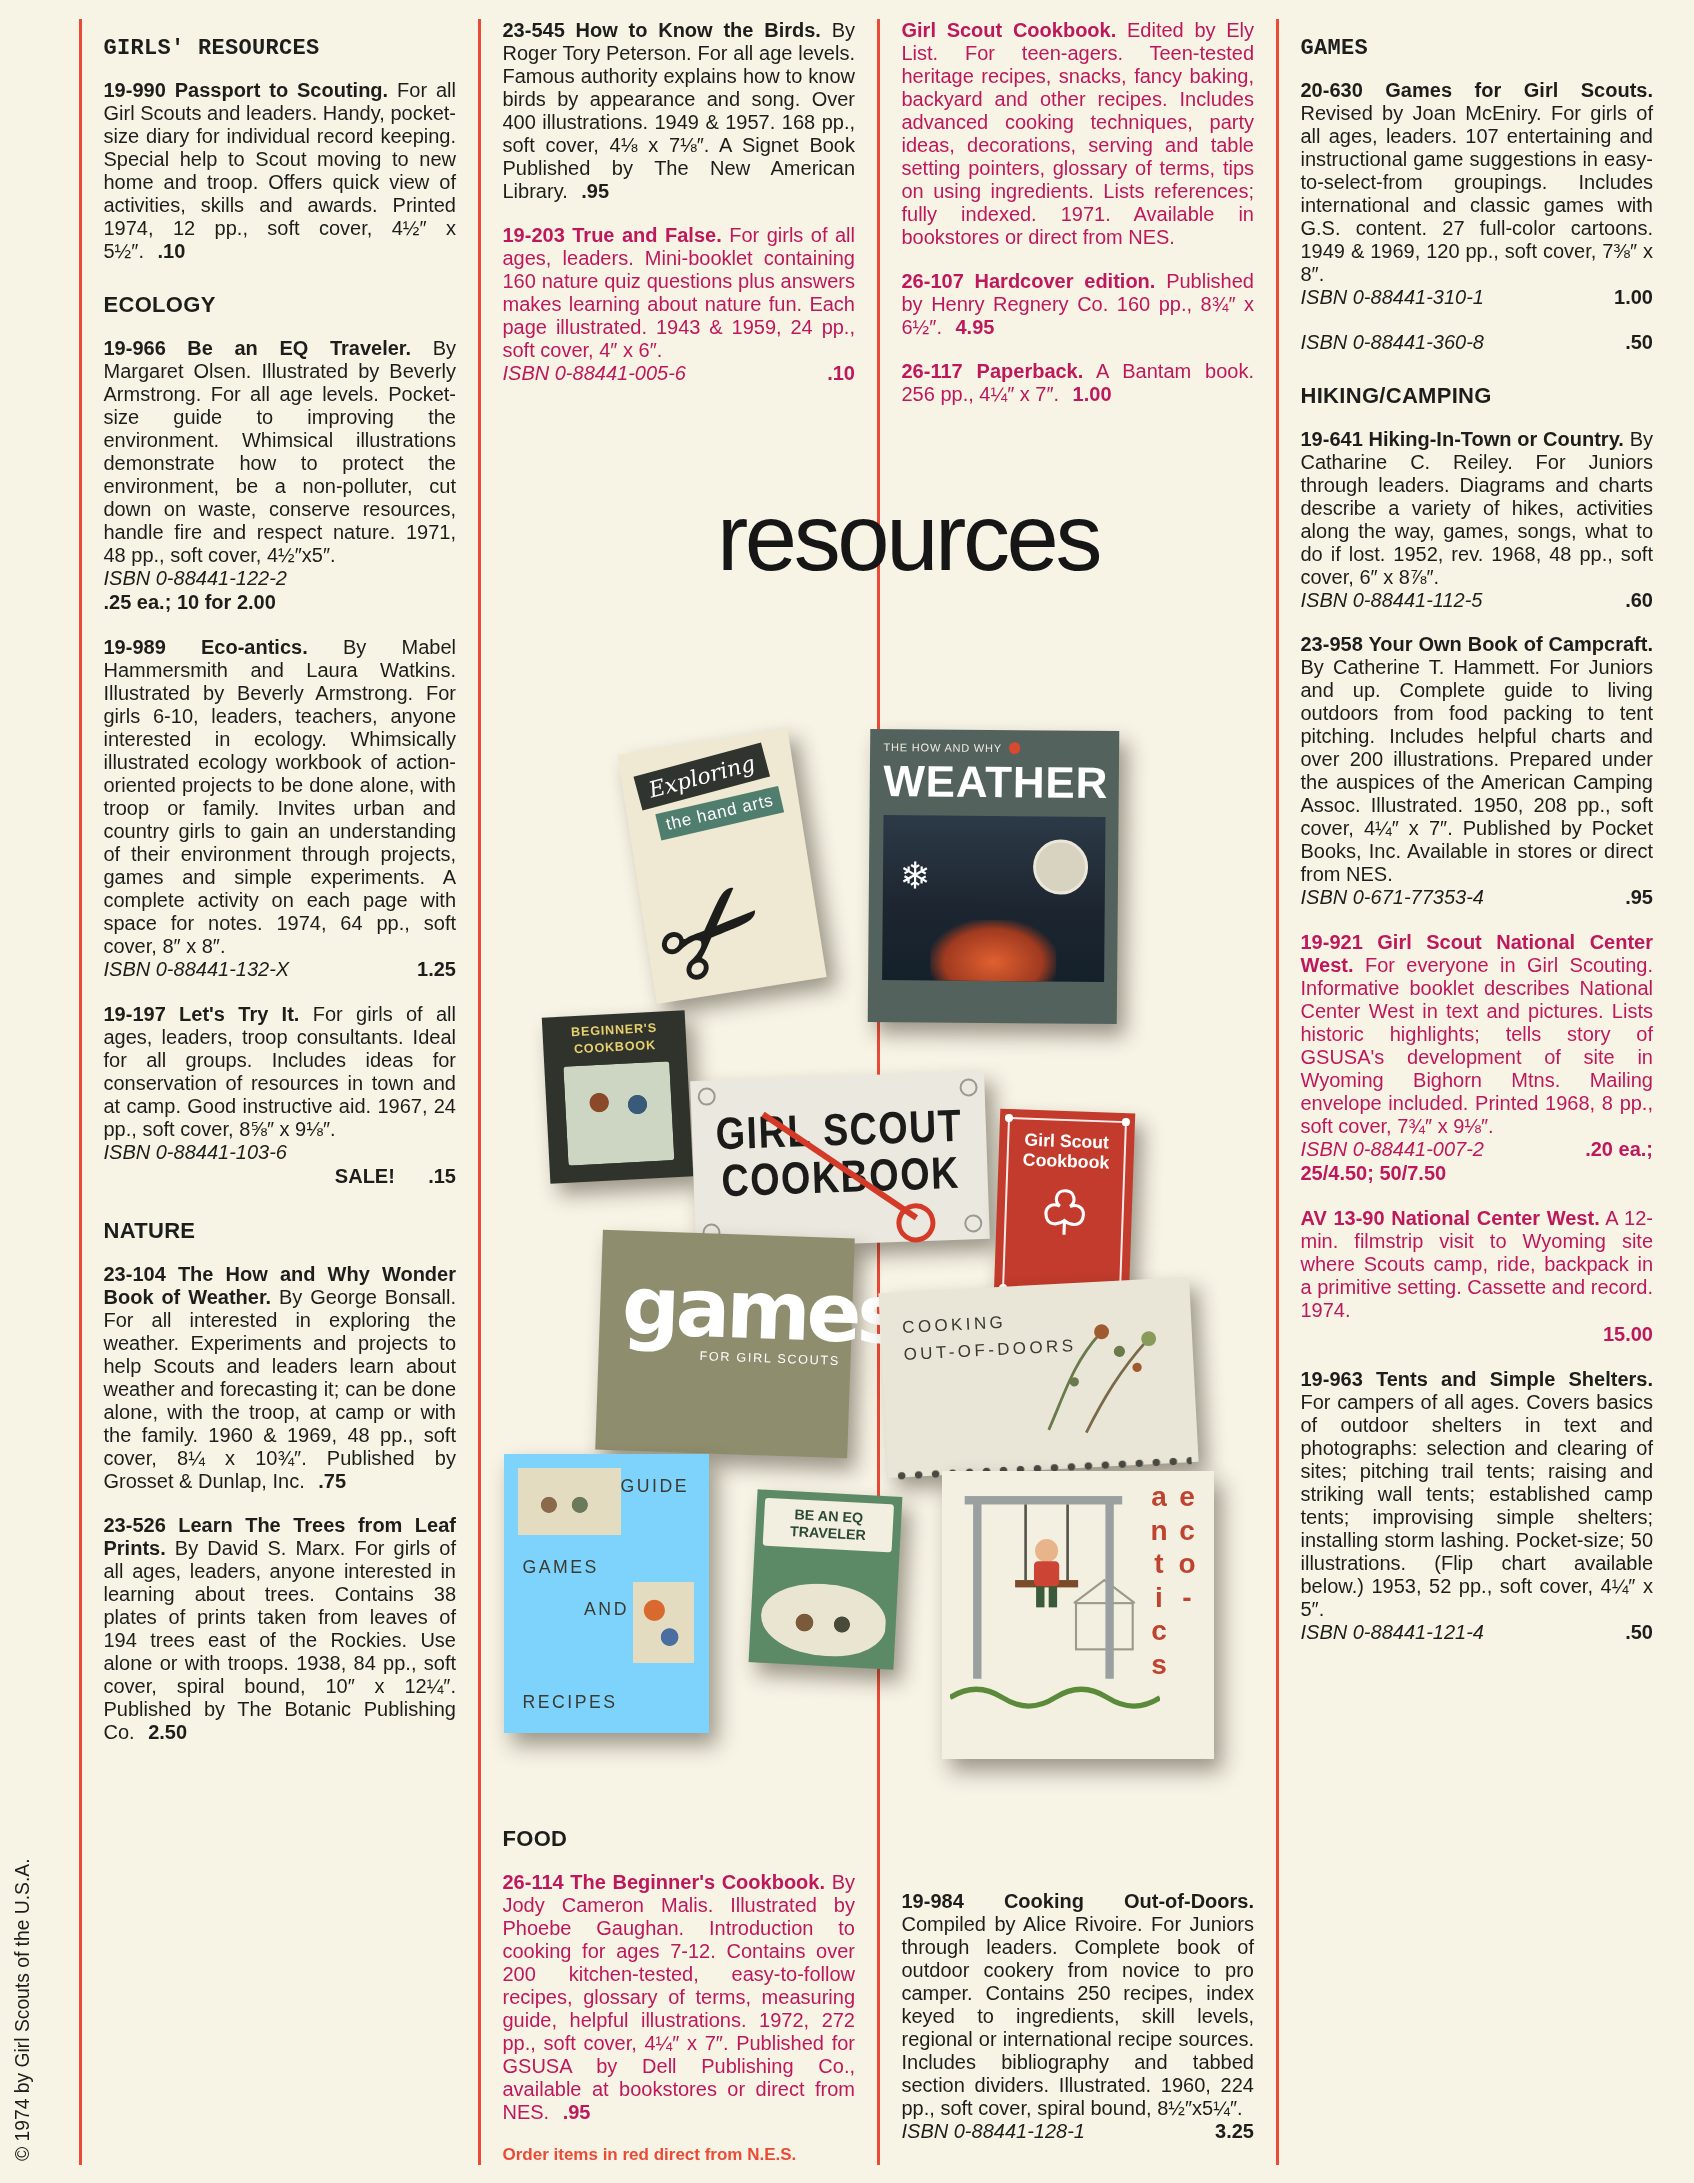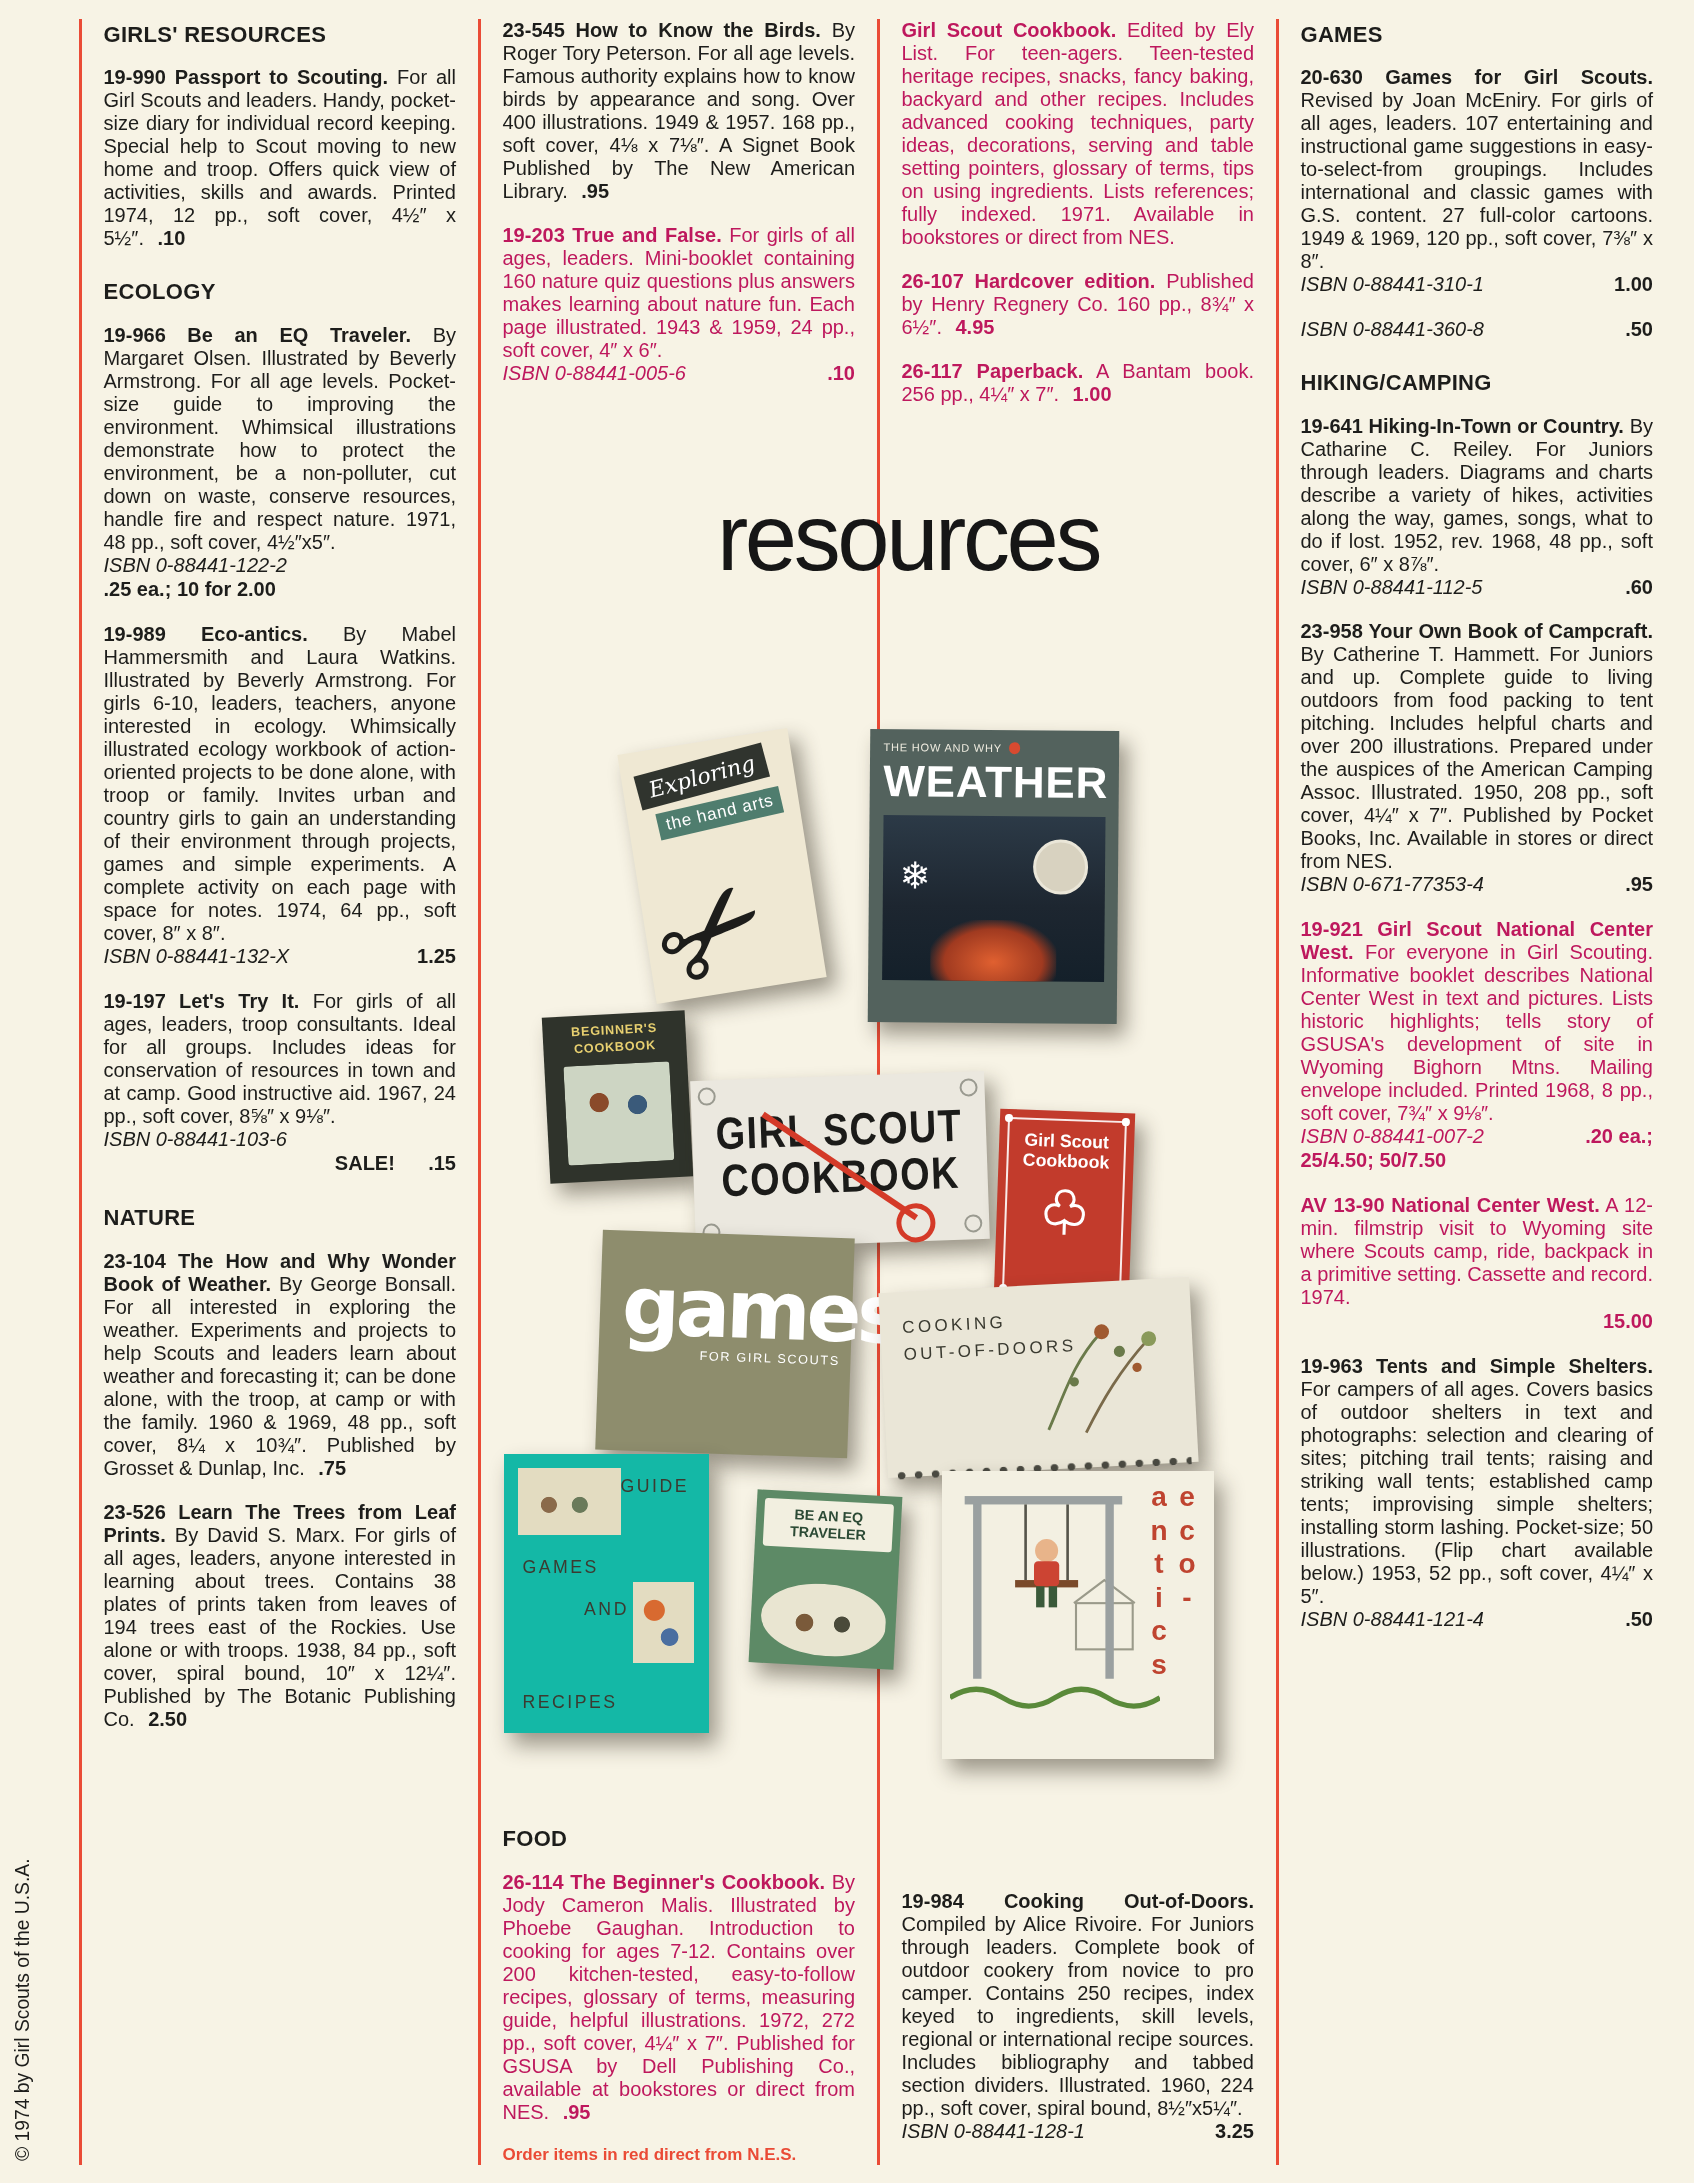--- a/index.html
+++ b/index.html
@@ -22,21 +22,21 @@
     display:flex; z-index:1;
   }
   .vrule{ width:2.5px; background:#ea4b36; flex:0 0 2.5px; }
   .col{ flex:1 1 0; padding:0 22px; display:flex; flex-direction:column; min-width:0; }
   .col .top{ }
   .col .bottom{ margin-top:auto; }
   .sec{
     font-size:22px; font-weight:bold; letter-spacing:0.3px;
     margin:29px 0 18.5px 0; color:#1d1d1b;
   }
-  .top > .sec:first-child{ margin-top:3px; }
+  .top > .sec:first-child{ margin-top:17px;font-family:Liberation Mono, monospace; }
   .entry{ margin-bottom:21px; }
   .ebody{ font-size:20px; line-height:23px; text-align:justify; }
   .pinline{ margin-left:13.5px; }
   .isbnline{
     display:flex; justify-content:space-between; align-items:baseline;
     font-size:20px; line-height:23.5px;gap:20px;
   }
   .isbnline i{ font-style:italic; }
   .priceline{ font-size:20px; line-height:25px; font-weight:bold; white-space:pre-wrap; }
   .priceline.right{ text-align:right; }
@@ -108,21 +108,21 @@
 
   
   .b-cod{ left:883px; top:1285px; width:311px; height:185px; background:#eae6d7; transform:rotate(-3deg); }
   .cod-title{ position:absolute; left:22px; top:22px; font-size:17px; letter-spacing:3.4px; color:#3a3a30; line-height:1.6; }
   .cod-flowers{ position:absolute; right:8.4px; top:5px; }
   .cod-spiral{ position:absolute; left:6.7px; right:6.7px; bottom:-5px; height:13.5px;
                background-image:radial-gradient(circle at 6.7px 6.7px, #4a4a42 3.4px, transparent 4.2px);
                background-size:17px 13.5px; background-repeat:repeat-x; }
 
   
-  .b-guide{ left:504px; top:1454px; width:205px; height:279px; background:#14b8a6; }
+  .b-guide{ left:504px; top:1454px; width:205px; height:279px; background:#7dd3fc; }
   .gg-w{ position:absolute; font-size:17.7px; letter-spacing:2.5px; color:#3c3a30; }
   .gg-guide{ top:22px; right:20px; }
   .gg-art{ position:absolute; background:#e3dcc1; }
   .gg-art1{ top:13.5px; left:13.5px; width:103px; height:67px;
             background-image:radial-gradient(circle at 30% 55%, #8a6a4a 7.6px, transparent 8.4px),
                              radial-gradient(circle at 60% 55%, #6a7a5a 7.6px, transparent 8.4px); }
   .gg-games{ top:103px; left:18.5px; }
   .gg-and{ top:145px; left:50%; transform:translateX(-50%); }
   .gg-art2{ top:128px; right:15px; width:61px; height:81px;
             background-image:radial-gradient(circle at 35% 35%, #d86a30 10px, transparent 11px),

